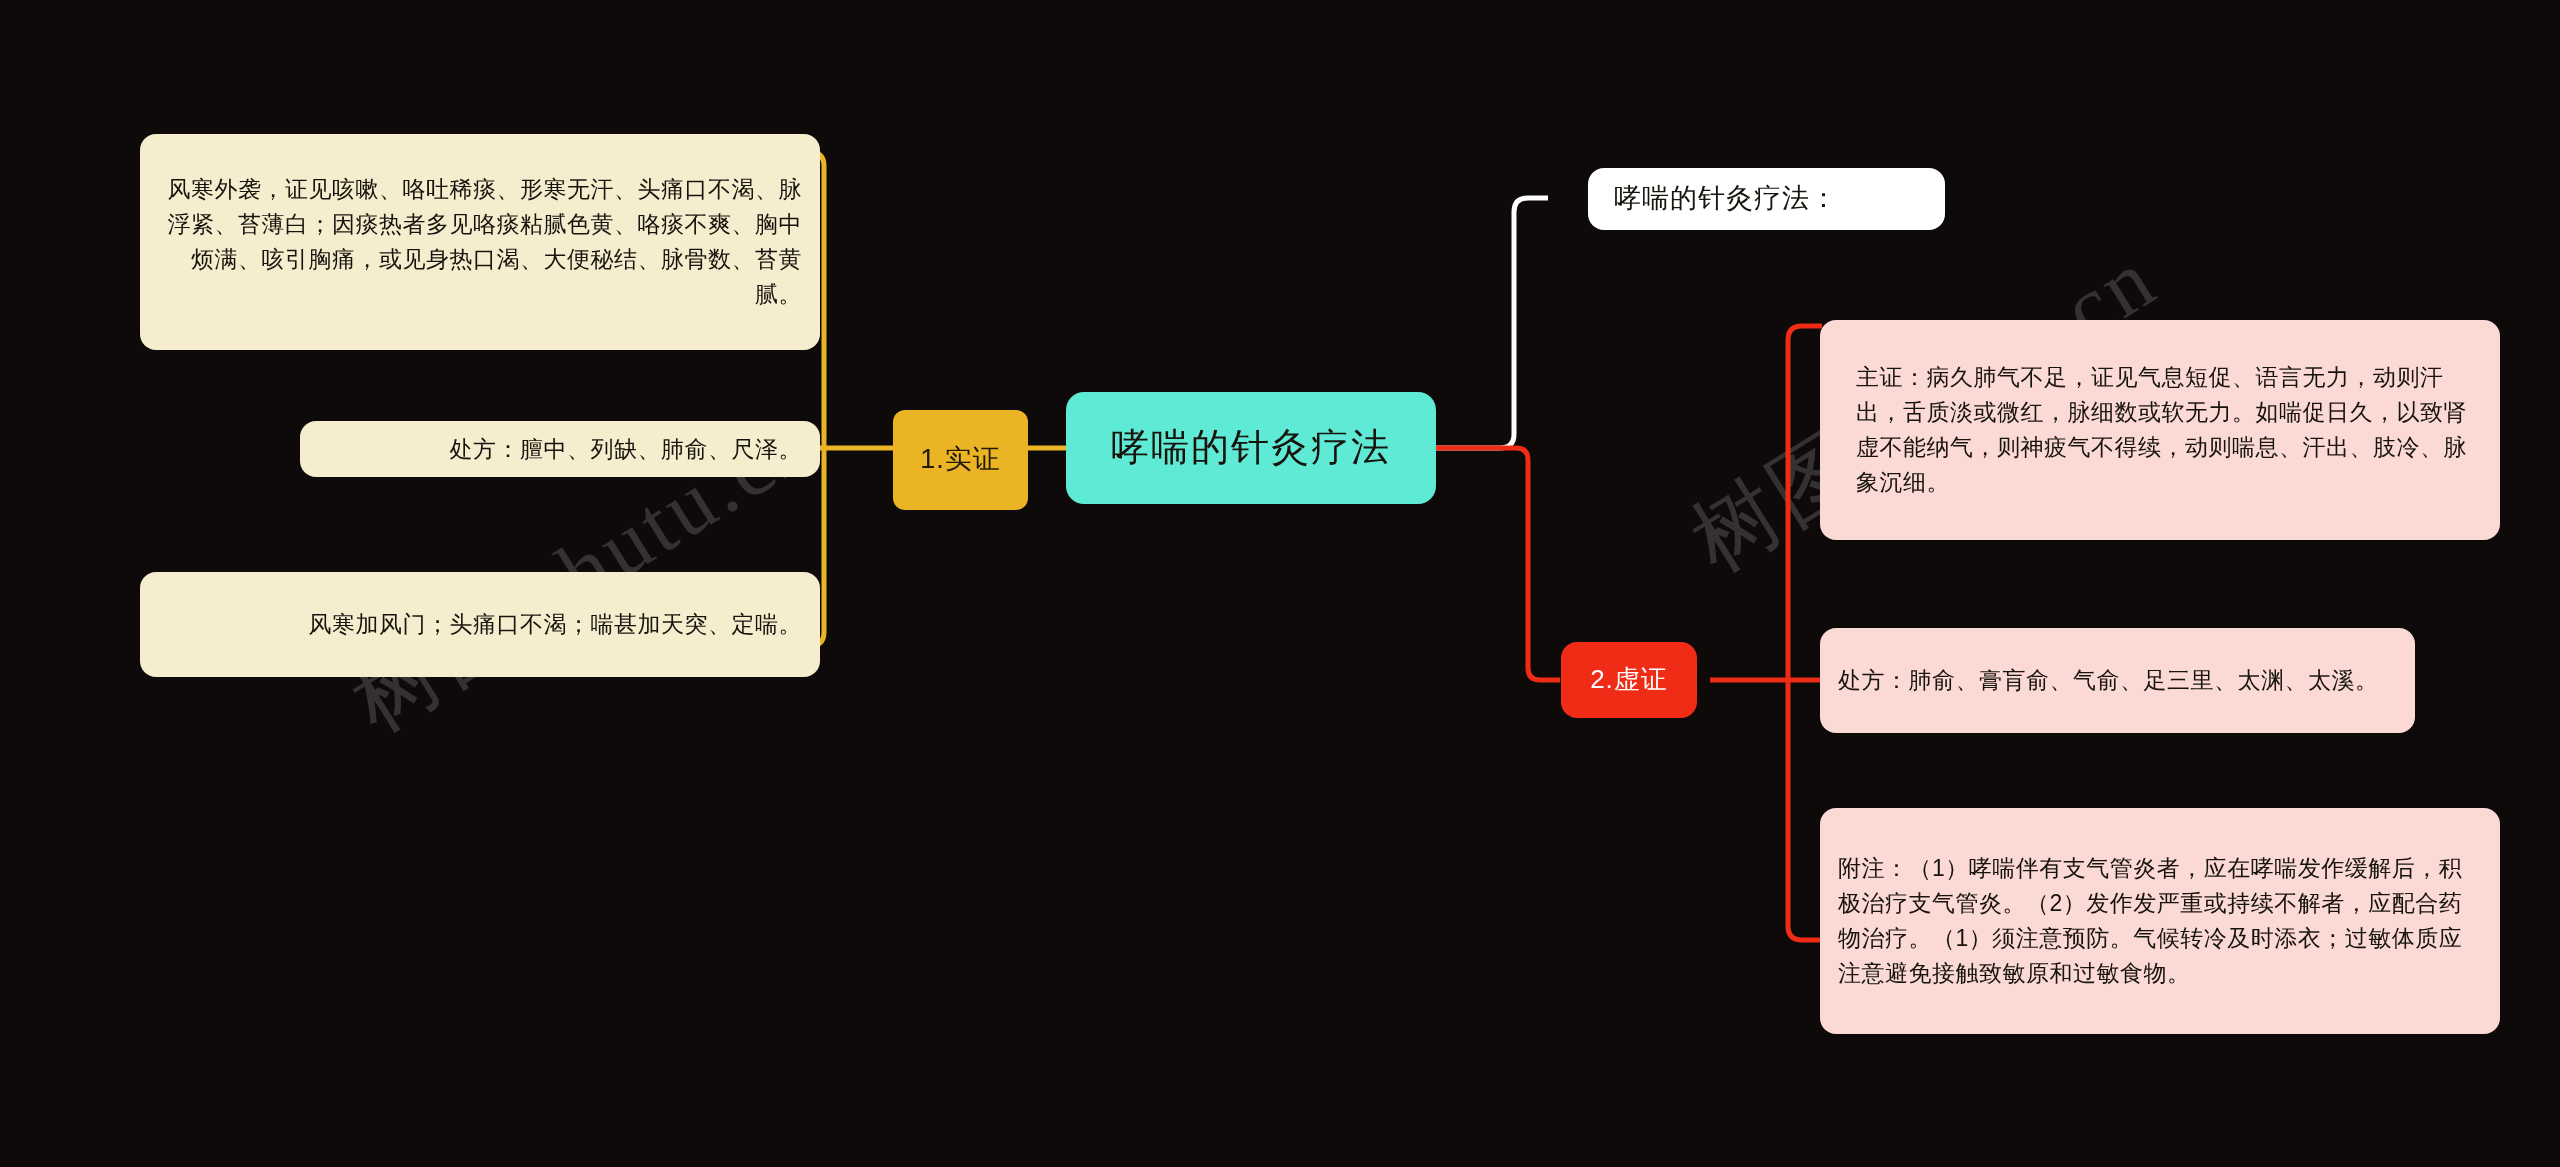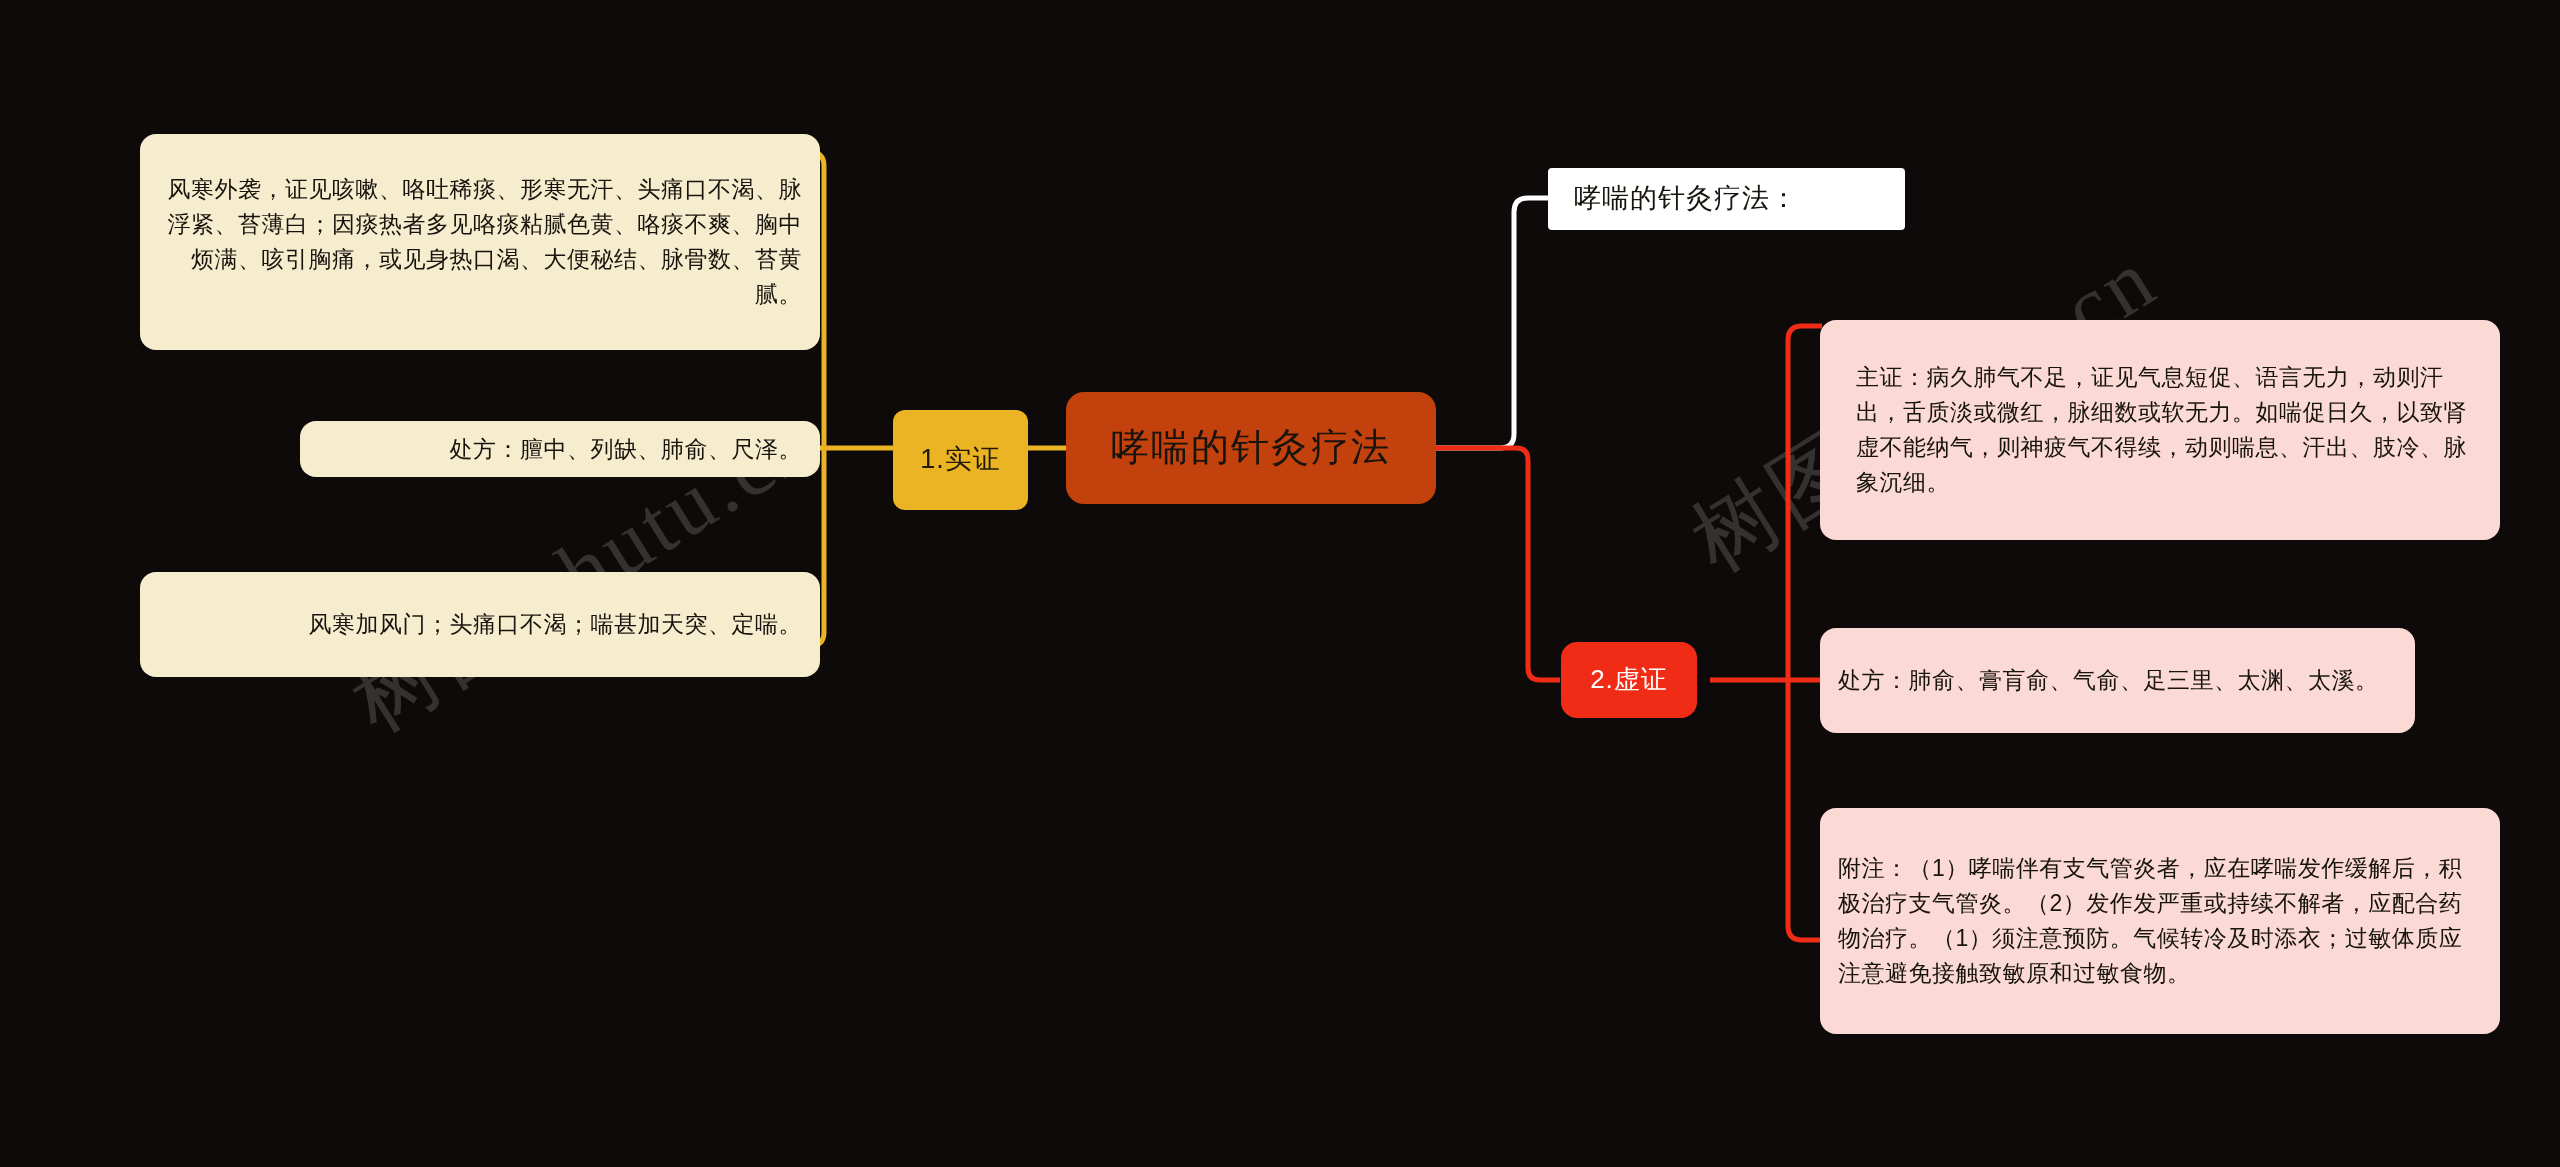--- a/index.html
+++ b/index.html
@@ -52,35 +52,36 @@
     border-radius:16px;
     text-align:right;
   }
   .leaf-pink{
     background:#fbd9d5;
     color:#17130d;
     font-size:23px;
     border-radius:16px;
   }
   .root{
-    background:#c2410c;
+    background:#5eead4;
     color:#17130d;
     font-size:38px;
     font-weight:500;
     border-radius:18px;
     justify-content:flex-end;
     letter-spacing:2px;
   }
   .topic-white{
     background:#ffffff;
     color:#17130d;
     font-size:27px;
-    border-radius:4px;
+    border-radius:16px;
     justify-content:flex-start;
     letter-spacing:1px;
+    margin-left:40px;
   }
   .branch-yellow{
     background:#eab424;
     color:#221a06;
     font-size:27px;
     border-radius:12px;
     justify-content:center;
     letter-spacing:1px;
   }
   .branch-red{

